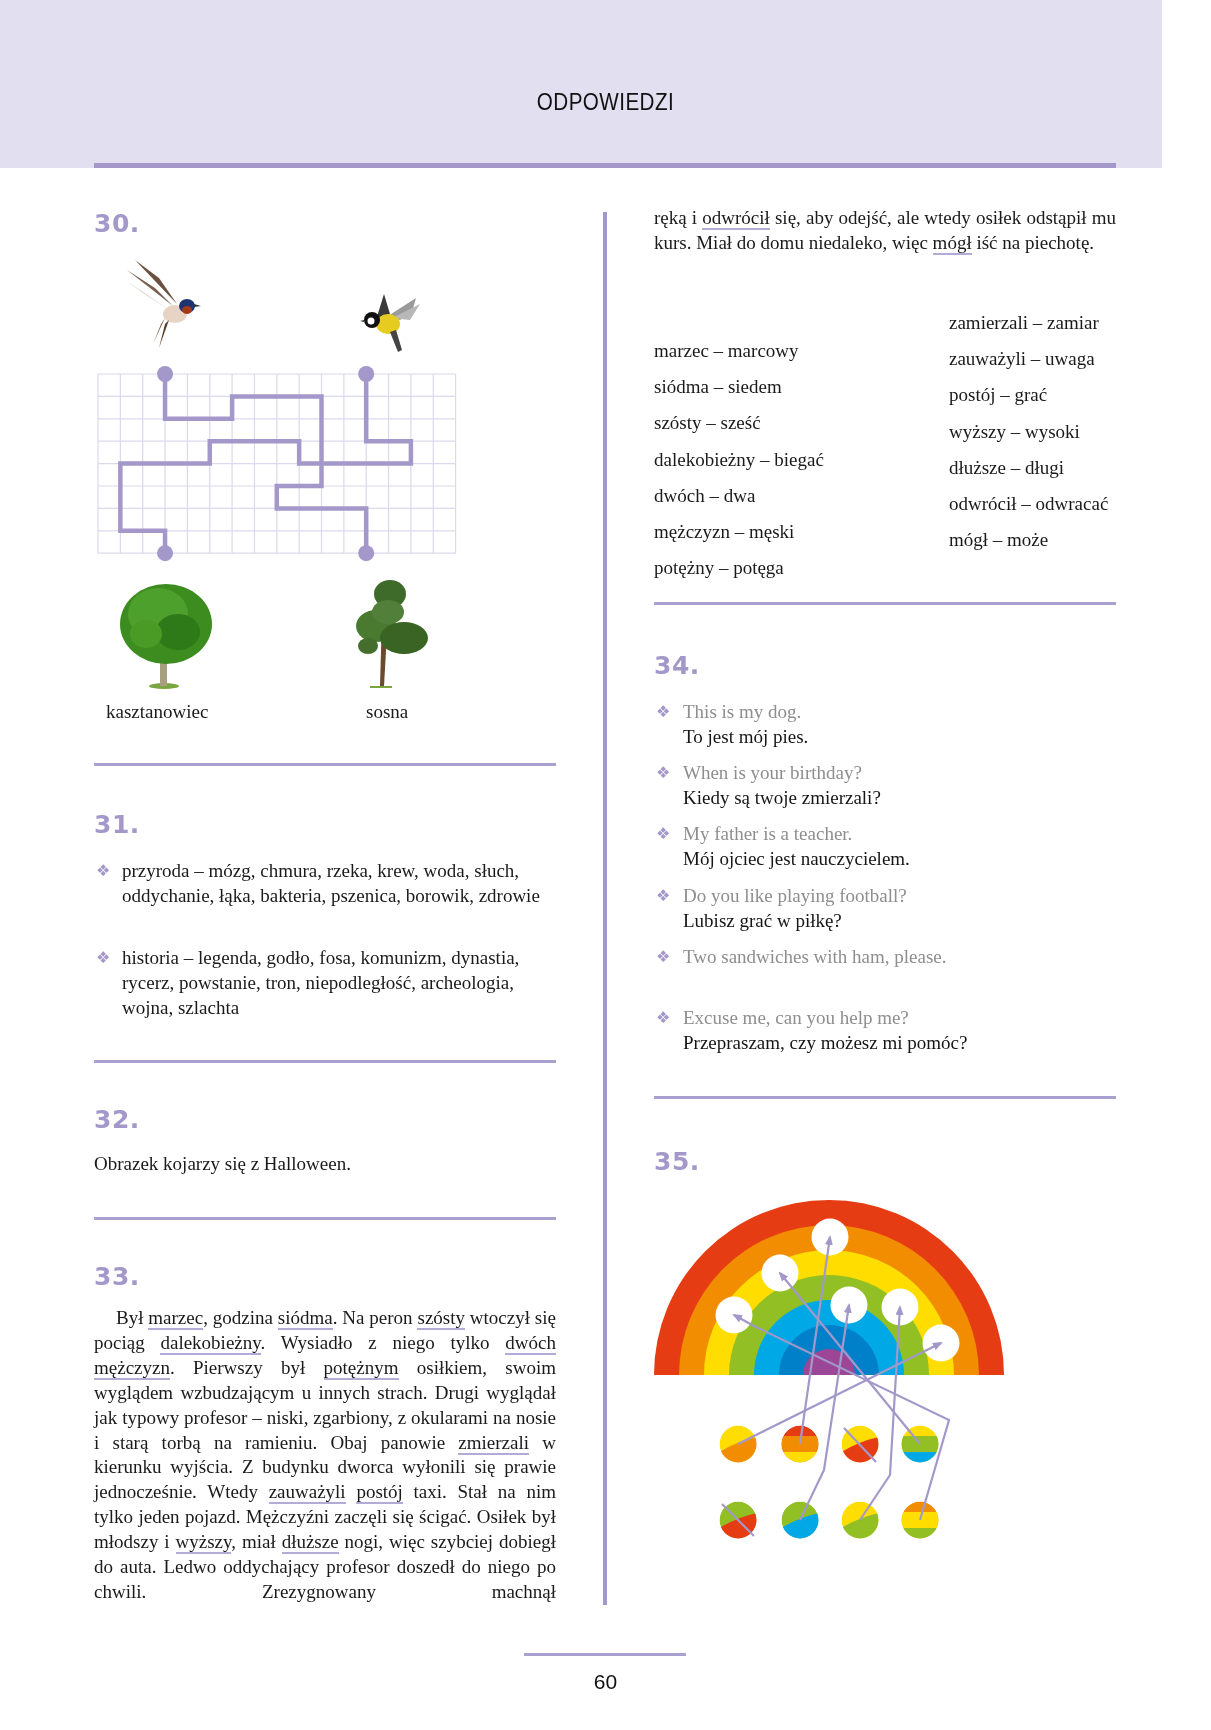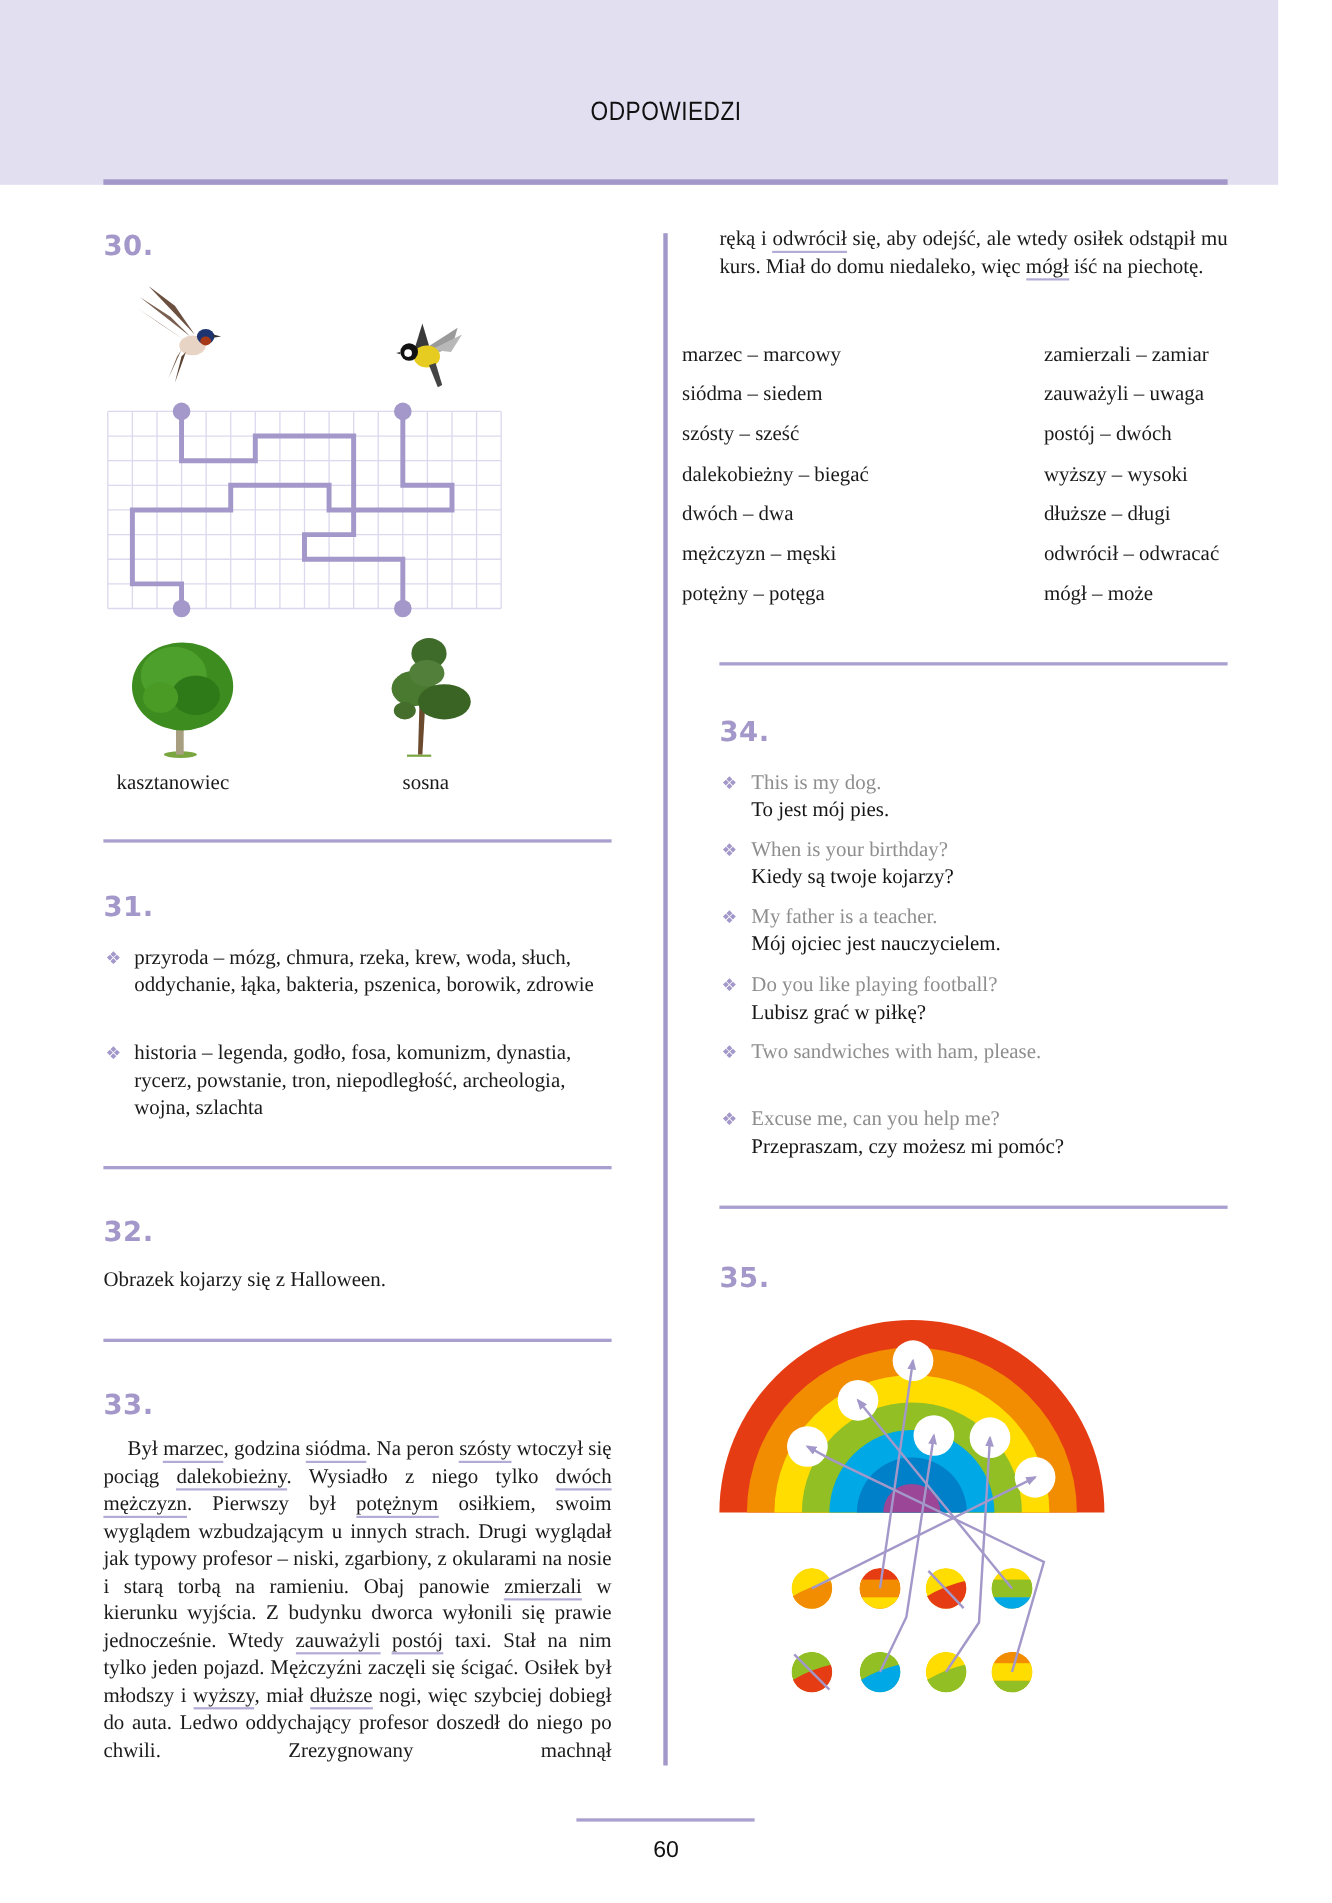--- a/index.html
+++ b/index.html
@@ -184,52 +184,52 @@
 
 <div class="num" style="left:94px; top:1105px;">32.</div>
 <div class="txt" style="left:94px; top:1151px;text-align:right;">Obrazek kojarzy się z Halloween.</div>
 
 <div class="hrule" style="left:94px; top:1217px; width:462px;"></div>
 
 <div class="num" style="left:94px; top:1262px;">33.</div>
 <div class="story" id="story" style="text-indent: 22px;">Był <u class="ul">marzec</u>, godzina <u class="ul">siódma</u>. Na peron <u class="ul">szósty</u> wtoczył się pociąg <u class="ul">dalekobieżny</u>. Wysiadło z niego tylko <u class="ul">dwóch</u> <u class="ul">mężczyzn</u>. Pierwszy był <u class="ul">potężnym</u> osiłkiem, swoim wyglądem wzbudzającym u innych strach. Drugi wyglądał jak typowy profesor – niski, zgarbiony, z okularami na nosie i starą torbą na ramieniu. Obaj panowie <u class="ul">zmierzali</u> w kierunku wyjścia. Z budynku dworca wyłonili się prawie jednocześnie. Wtedy <u class="ul">zauważyli</u> <u class="ul">postój</u> taxi. Stał na nim tylko jeden pojazd. Mężczyźni zaczęli się ścigać. Osiłek był młodszy i <u class="ul">wyższy</u>, miał <u class="ul">dłuższe</u> nogi, więc szybciej dobiegł do auta. Ledwo oddychający profesor doszedł do niego po chwili. Zrezygnowany machnął</div>
 <div class="story-cont" id="story-cont">ręką i <u class="ul">odwrócił</u> się, aby odejść, ale wtedy osiłek odstąpił mu kurs. Miał do domu niedaleko, więc <u class="ul">mógł</u> iść na piechotę.</div>
 
-<div class="pairs" id="pairs-left" style="left:620px;">
+<div class="pairs" id="pairs-left" style="left:654px;margin-top:28px;">
     <div>marzec – marcowy</div>
     <div>siódma – siedem</div>
     <div>szósty – sześć</div>
     <div>dalekobieżny – biegać</div>
     <div>dwóch – dwa</div>
     <div>mężczyzn – męski</div>
     <div>potężny – potęga</div>
   </div>
 <div class="pairs" id="pairs-right" style="left:949px;">
     <div>zamierzali – zamiar</div>
     <div>zauważyli – uwaga</div>
-    <div>postój – dwóch</div>
+    <div>postój – grać</div>
     <div>wyższy – wysoki</div>
     <div>dłuższe – długi</div>
     <div>odwrócił – odwracać</div>
     <div>mógł – może</div>
   </div>
 
 <div class="hrule" style="left:654px; top:602px; width:462px;"></div>
 
 <div class="num" style="left:654px; top:651px;">34.</div>
 <div id="ex34-list">
     <div class="bullet" style="left: 656px; top: 699px;">❖</div>
     <div class="item34" style="left: 683px; top: 699px;">
       <span class="en">This is my dog.</span>
       <span class="pl">To jest mój pies.</span>
     </div>
     <div class="bullet" style="left: 656px; top: 760.2px;">❖</div>
     <div class="item34" style="left: 683px; top: 760.2px;">
       <span class="en">When is your birthday?</span>
-      <span class="pl">Kiedy są twoje kojarzy?</span>
+      <span class="pl">Kiedy są twoje zmierzali?</span>
     </div>
     <div class="bullet" style="left: 656px; top: 821.4px;">❖</div>
     <div class="item34" style="left: 683px; top: 821.4px;">
       <span class="en">My father is a teacher.</span>
       <span class="pl">Mój ojciec jest nauczycielem.</span>
     </div>
     <div class="bullet" style="left: 656px; top: 882.6px;">❖</div>
     <div class="item34" style="left: 683px; top: 882.6px;">
       <span class="en">Do you like playing football?</span>
       <span class="pl">Lubisz grać w piłkę?</span>

